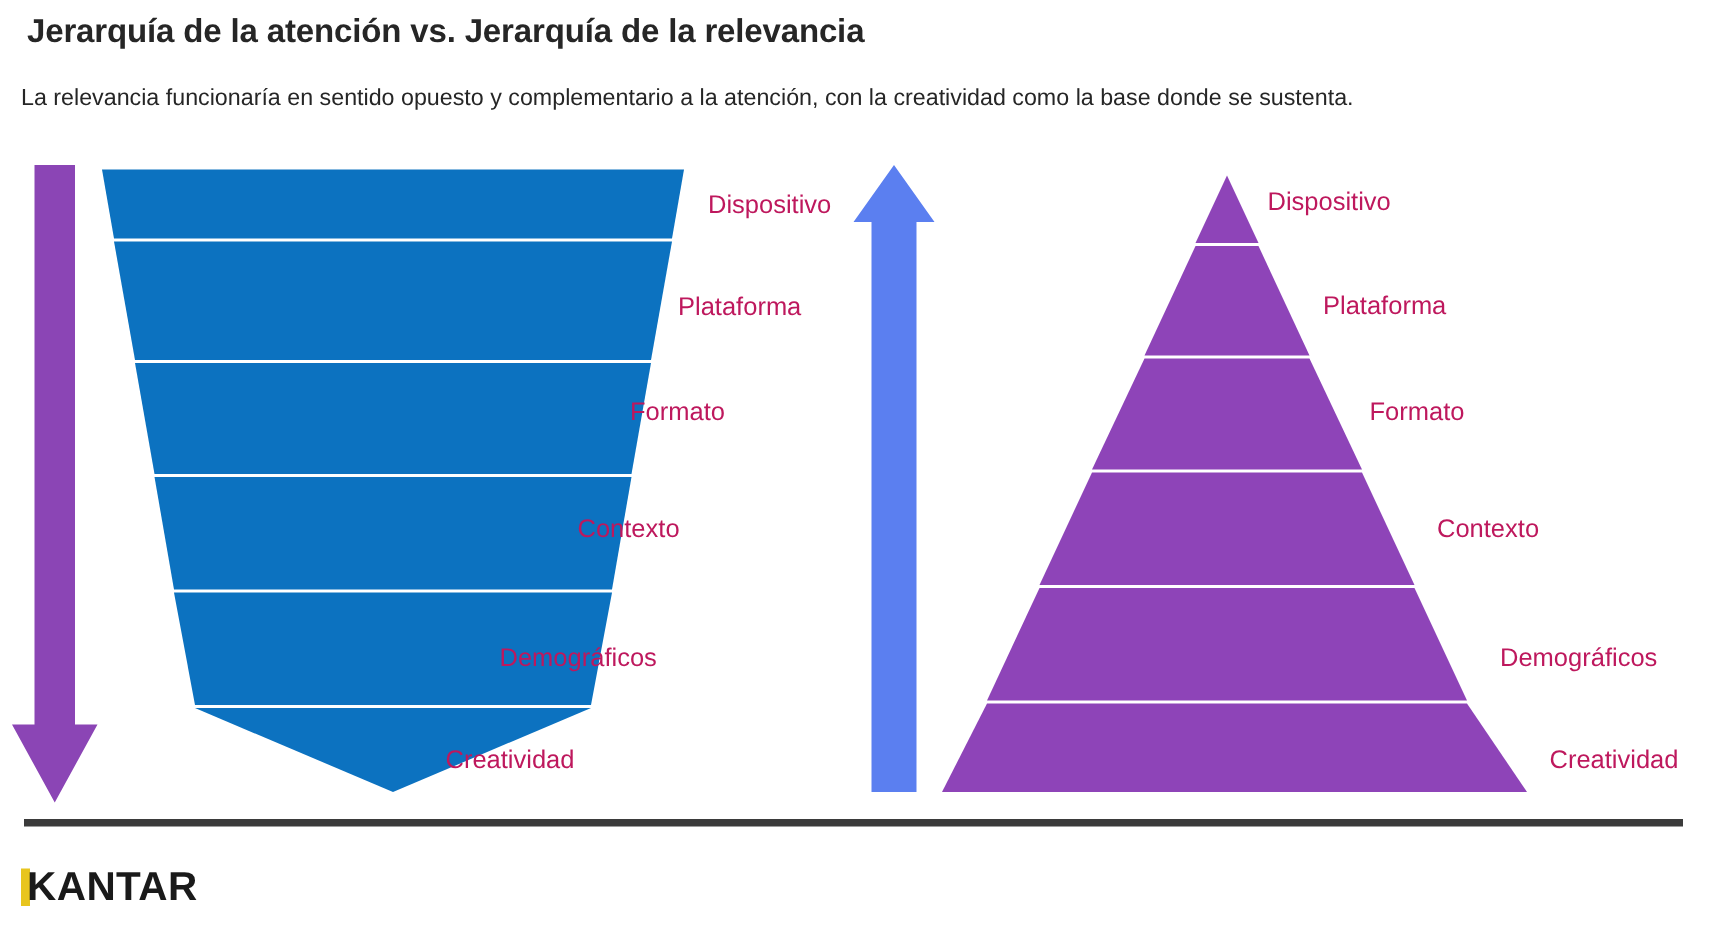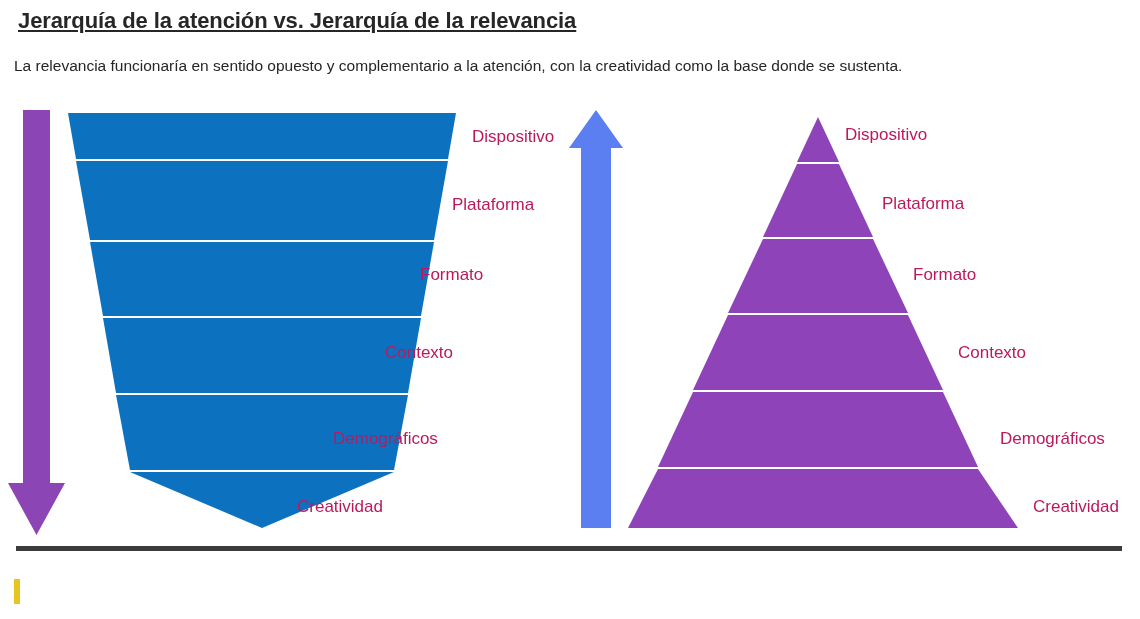--- a/index.html
+++ b/index.html
@@ -22,21 +22,20 @@
   #page-title {
     position: absolute;
     left: 18px;
     top: 8px;
     width: 1100px;
     font-size: 22px;
     font-weight: bold;
     color: #262626;
     letter-spacing: -0.1px;
     white-space: nowrap;
-    text-decoration: underline;
   }
   #page-subtitle {
     position: absolute;
     left: 14px;
     top: 57px;
     width: 1120px;
     font-size: 15.5px;
     font-weight: normal;
     color: #262626;
     white-space: nowrap;
@@ -157,13 +156,14 @@
   <div class="shape-label" style="left:958px; top:244px;">Contexto</div>
   <div class="shape-label" style="left:1000px; top:330px;">Demográficos</div>
   <div class="shape-label" style="left:1033px; top:398px;">Creatividad</div>
 
 </div>
 
 <div id="footer-rule"></div>
 
 <div id="brand-logo">
   <span class="brand-bar"></span>
+  <span class="brand-text">KANTAR</span>
 </div>
 
 </body></html>

